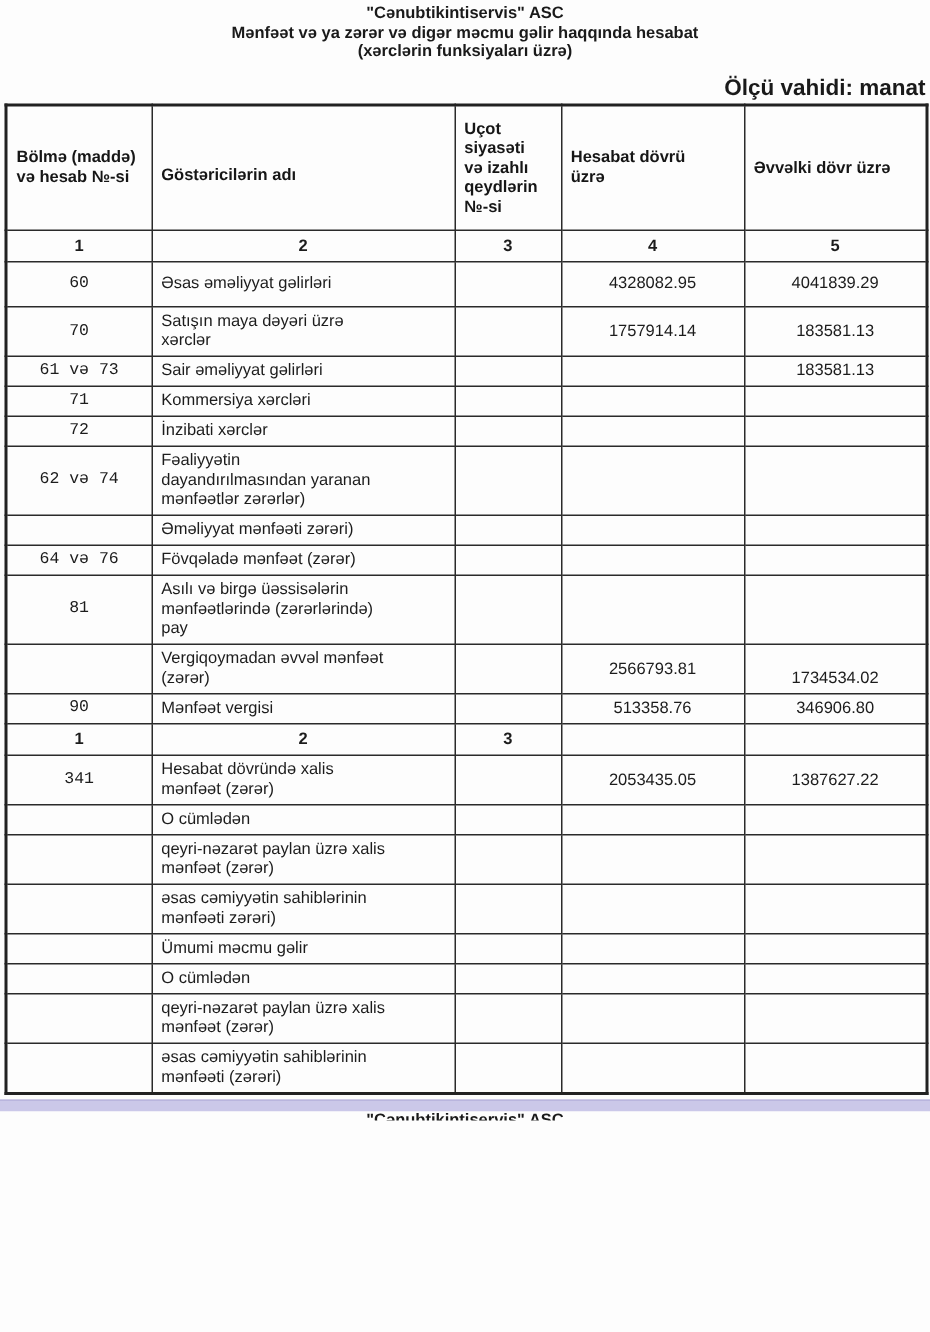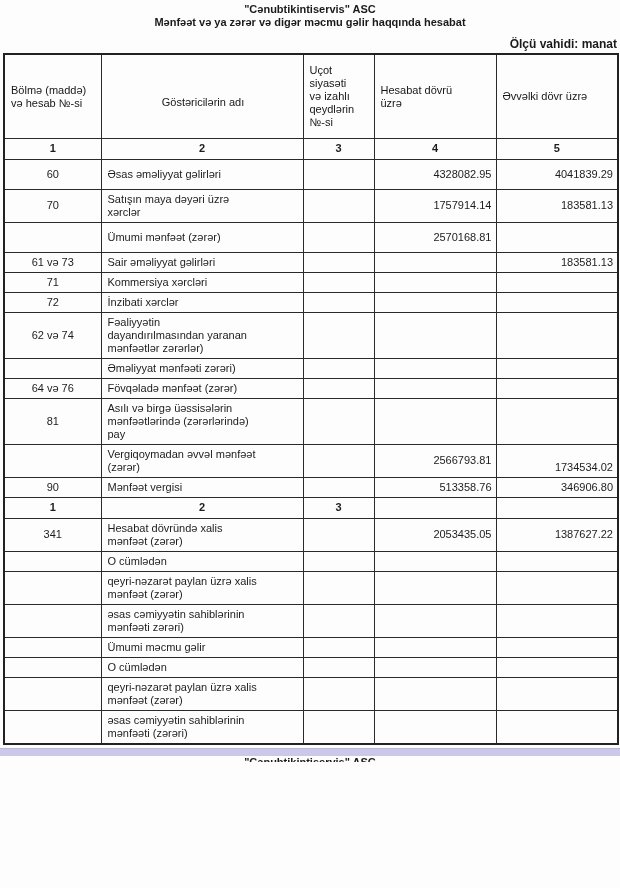--- a/index.html
+++ b/index.html
@@ -10,46 +10,46 @@
     color: #1c1c1c;
     overflow: hidden;
   }
   .page { width: 620px; height: 888px; position: relative; background: #fdfdfd; }
 
   .doc-header { text-align: center; padding-top: 3px; }
   .doc-header div {
     font-weight: 700; font-size: 11px; line-height: 12.5px; color: #1a1a1a;
   }
   .unit-label {
-    text-align: right; font-weight: 700; font-size: 12px;
+    text-align: right; font-weight: 700; font-size: 15px;
     padding-right: 3px; margin-top: 9px; margin-bottom: 2px; color: #1a1a1a;
   }
 
   table.report {
     border-collapse: collapse; table-layout: fixed;
     width: 614px; margin-left: 3px;
     border: 2px solid #222;
   }
   table.report td, table.report th {
     border: 1.5px solid #2a2a2a;
     font-size: 11px; line-height: 13px;
     vertical-align: middle; overflow: hidden;
     background: #fdfdfd;
   }
   th.hdr {
-    font-weight: 400; text-align: left; vertical-align: top;
+    font-weight: 700; text-align: left; vertical-align: top;
     padding: 5px 4px 4px 6px; white-space: pre-line; height: 84px;
     color: #161616;
   }
-  th.hdr.center { text-align: center; padding-top: 16px; }
+  th.hdr.center { padding-top: 16px; }
   .colnum { text-align: center; font-weight: 700; height: 21px; padding: 2px; }
-  .c-code { text-align: center; padding: 3px 2px; white-space: pre-line; }
+  .c-code { text-align: center; padding: 3px 2px; white-space: pre-line; font-family: Liberation Mono, monospace; }
   .c-name { text-align: left; padding: 3px 6px; white-space: pre-line; }
   .c-note { padding: 3px 2px; }
-  .c-val  { text-align: right; padding: 3px 4px; }
+  .c-val  { text-align: center; padding: 3px 4px; }
   tr.tall td { height: 30px; }
   tr.prev-bottom td:last-child { vertical-align: bottom; padding-bottom: 3px; }
   tr.spread .c-name { word-spacing: 4px; }
 
   .footer-bar {
     width: 620px; height: 8px; margin-top: 3px;
     border-top: 1px solid #b9b5de;
   }
   .next-page-clip {
     width: 620px; height: 6px; overflow: hidden;
@@ -60,20 +60,21 @@
   }
 </style>
 </head>
 <body>
 
 <div class="page">
 
   <div class="doc-header">
     <div>"Cənubtikintiservis" ASC</div>
     <div>Mənfəət və ya zərər və digər məcmu gəlir haqqında hesabat</div>
+    <div>(xərclərin funksiyaları üzrə)</div>
   </div>
 
   <div class="unit-label">Ölçü vahidi: manat</div>
 
   <table class="report">
     <colgroup>
       <col style="width:97px">
         <col style="width:202px">
         <col style="width:71px">
       <col style="width:122px">
@@ -110,27 +111,20 @@
           <td class="c-val">4041839.29</td>
         </tr>
         <tr>
           <td class="c-code">70</td>
           <td class="c-name">Satışın maya dəyəri üzrə
 xərclər</td>
           <td class="c-note"></td>
           <td class="c-val">1757914.14</td>
           <td class="c-val">183581.13</td>
         </tr>
-        <tr class="tall">
-          <td class="c-code"></td>
-          <td class="c-name">Ümumi mənfəət (zərər)</td>
-          <td class="c-note"></td>
-          <td class="c-val">2570168.81</td>
-          <td class="c-val"></td>
-        </tr>
         <tr>
           <td class="c-code">61 və 73</td>
           <td class="c-name">Sair əməliyyat gəlirləri</td>
           <td class="c-note"></td>
           <td class="c-val"></td>
           <td class="c-val">183581.13</td>
         </tr>
         <tr>
           <td class="c-code">71</td>
           <td class="c-name">Kommersiya xərcləri</td>

